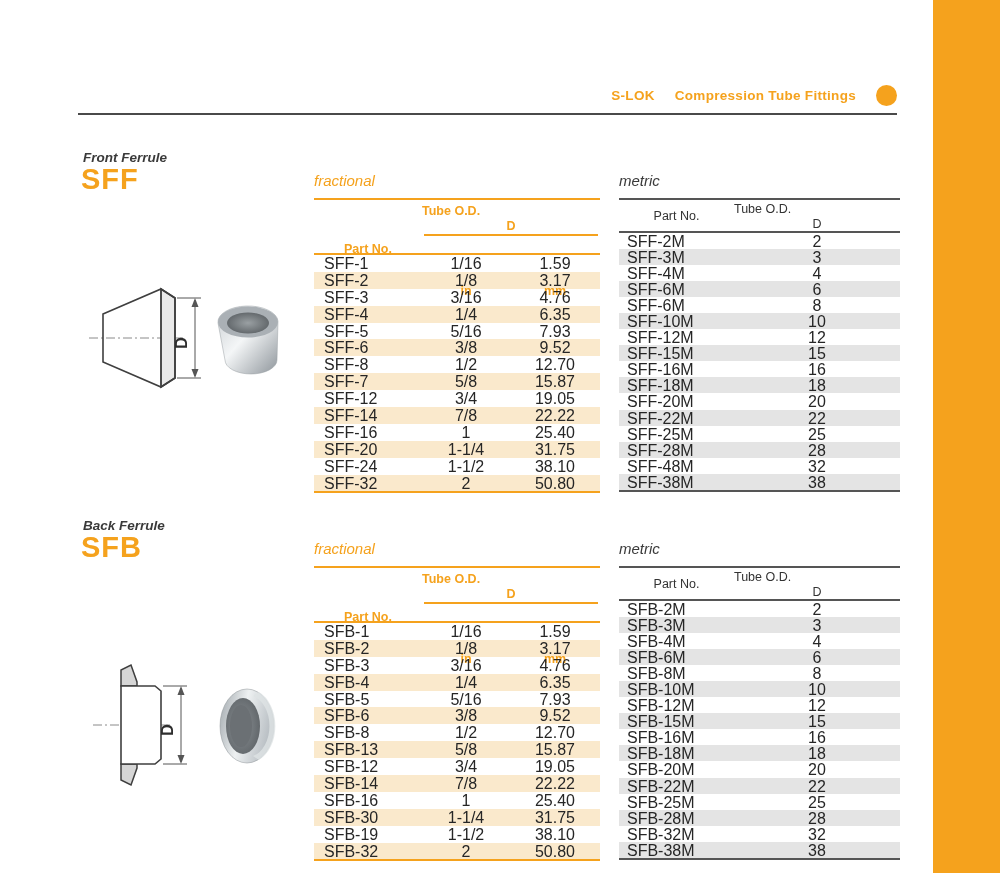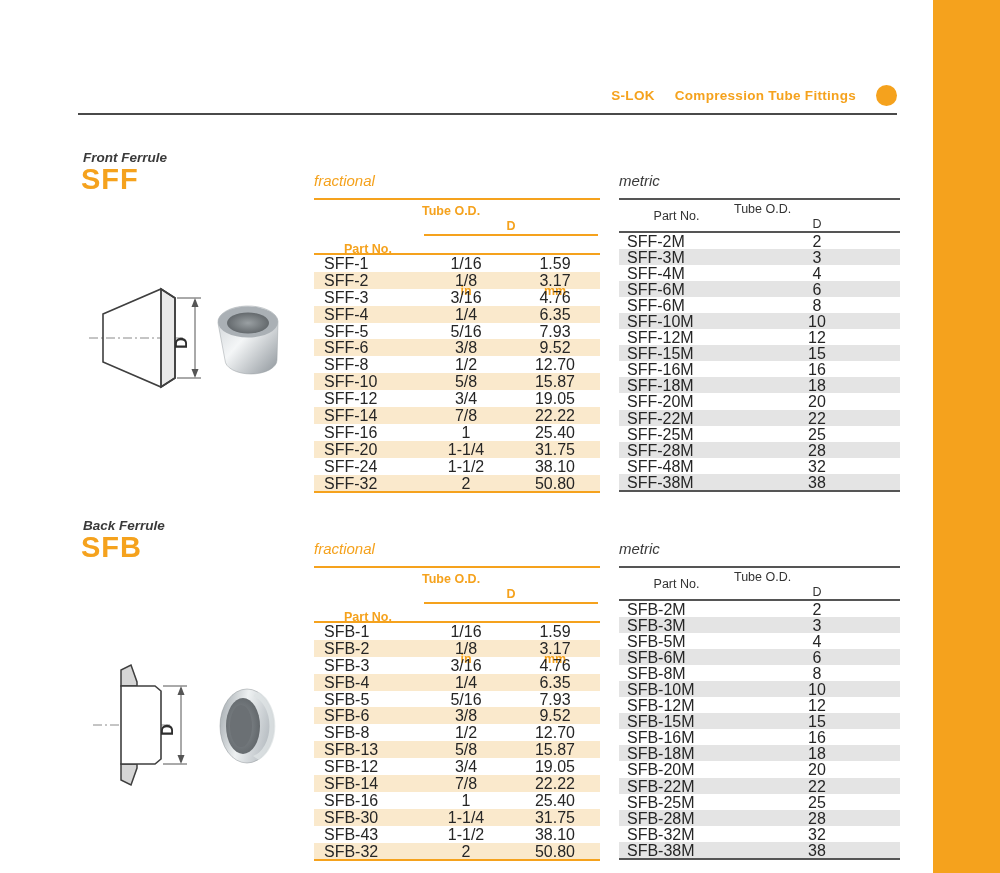--- a/index.html
+++ b/index.html
@@ -168,21 +168,21 @@
               <span class="tcell c0">SFF-6</span>
               <span class="tcell c1">3/8</span>
               <span class="tcell c2">9.52</span>
             </div>
             <div class="trow">
               <span class="tcell c0">SFF-8</span>
               <span class="tcell c1">1/2</span>
               <span class="tcell c2">12.70</span>
             </div>
             <div class="trow alt">
-              <span class="tcell c0">SFF-10</span>
+              <span class="tcell c0">SFF-7</span>
               <span class="tcell c1">5/8</span>
               <span class="tcell c2">15.87</span>
             </div>
             <div class="trow">
               <span class="tcell c0">SFF-12</span>
               <span class="tcell c1">3/4</span>
               <span class="tcell c2">19.05</span>
             </div>
             <div class="trow alt">
               <span class="tcell c0">SFF-14</span>
@@ -397,21 +397,21 @@
               <span class="tcell c0">SFB-16</span>
               <span class="tcell c1">1</span>
               <span class="tcell c2">25.40</span>
             </div>
             <div class="trow alt">
               <span class="tcell c0">SFB-30</span>
               <span class="tcell c1">1-1/4</span>
               <span class="tcell c2">31.75</span>
             </div>
             <div class="trow">
-              <span class="tcell c0">SFB-43</span>
+              <span class="tcell c0">SFB-19</span>
               <span class="tcell c1">1-1/2</span>
               <span class="tcell c2">38.10</span>
             </div>
             <div class="trow alt">
               <span class="tcell c0">SFB-32</span>
               <span class="tcell c1">2</span>
               <span class="tcell c2">50.80</span>
             </div>
           </div>
       </div>
@@ -430,21 +430,21 @@
         <div class="rows">
             <div class="trow">
               <span class="tcell c0">SFB-2M</span>
               <span class="tcell c1">2</span>
             </div>
             <div class="trow alt">
               <span class="tcell c0">SFB-3M</span>
               <span class="tcell c1">3</span>
             </div>
             <div class="trow">
-              <span class="tcell c0">SFB-5M</span>
+              <span class="tcell c0">SFB-4M</span>
               <span class="tcell c1">4</span>
             </div>
             <div class="trow alt">
               <span class="tcell c0">SFB-6M</span>
               <span class="tcell c1">6</span>
             </div>
             <div class="trow">
               <span class="tcell c0">SFB-8M</span>
               <span class="tcell c1">8</span>
             </div>

